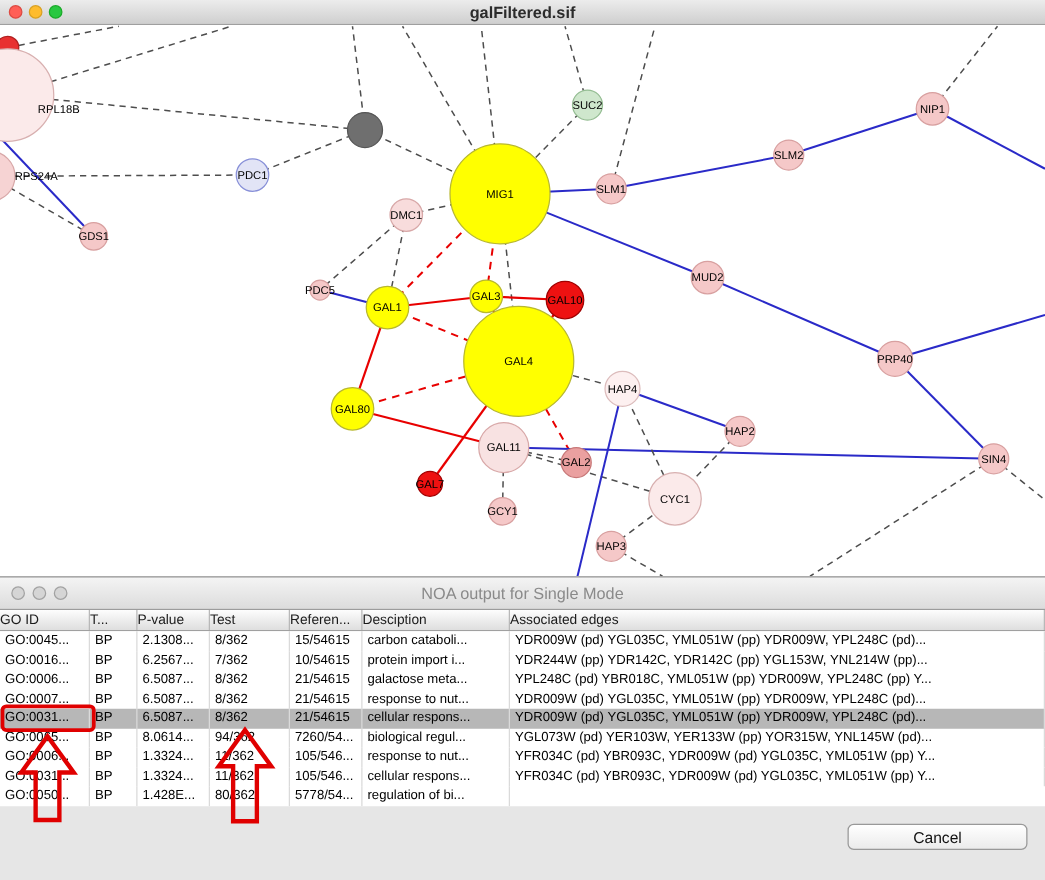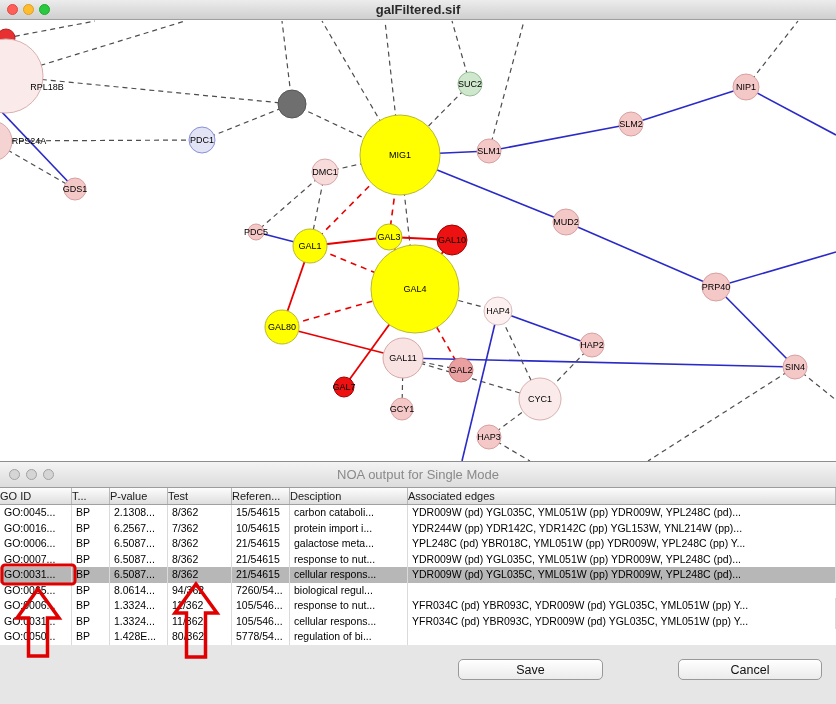--- a/index.html
+++ b/index.html
@@ -236,20 +236,21 @@
           <div class="td">cellular respons...</div>
           <div class="td">YDR009W (pd) YGL035C, YML051W (pp) YDR009W, YPL248C (pd)...</div>
         </div>
         <div class="tr">
           <div class="td">GO:0065...</div>
           <div class="td">BP</div>
           <div class="td">8.0614...</div>
           <div class="td">94/362</div>
           <div class="td">7260/54...</div>
           <div class="td">biological regul...</div>
+          <div class="td">YGL073W (pd) YER103W, YER133W (pp) YOR315W, YNL145W (pd)...</div>
         </div>
         <div class="tr">
           <div class="td">GO:0006...</div>
           <div class="td">BP</div>
           <div class="td">1.3324...</div>
           <div class="td">11/362</div>
           <div class="td">105/546...</div>
           <div class="td">response to nut...</div>
           <div class="td">YFR034C (pd) YBR093C, YDR009W (pd) YGL035C, YML051W (pp) Y...</div>
         </div>
@@ -266,21 +267,20 @@
           <div class="td">GO:0050...</div>
           <div class="td">BP</div>
           <div class="td">1.428E...</div>
           <div class="td">80/362</div>
           <div class="td">5778/54...</div>
           <div class="td">regulation of bi...</div>
         </div>
       </div>
 
     <div class="footer">
-      <button class="btn save">Save</button>
       <button class="btn cancel">Cancel</button>
     </div>
   </div>
 
   <svg id="annot" width="836" height="704" viewBox="0 0 836 704" xmlns="http://www.w3.org/2000/svg">
       <rect x="2" y="565" width="73" height="19" rx="3" fill="none" stroke="#e00000" stroke-width="3"></rect>
       <polygon points="38,589 59,618 47.5,618 47.5,656 28.5,656 28.5,618 17,618" fill="none" stroke="#e00000" stroke-width="3.5" stroke-linejoin="miter"></polygon>
       <polygon points="196,584 217,613 205.5,613 205.5,657 186.5,657 186.5,613 175,613" fill="none" stroke="#e00000" stroke-width="3.5" stroke-linejoin="miter"></polygon>
     </svg>
 </div>

